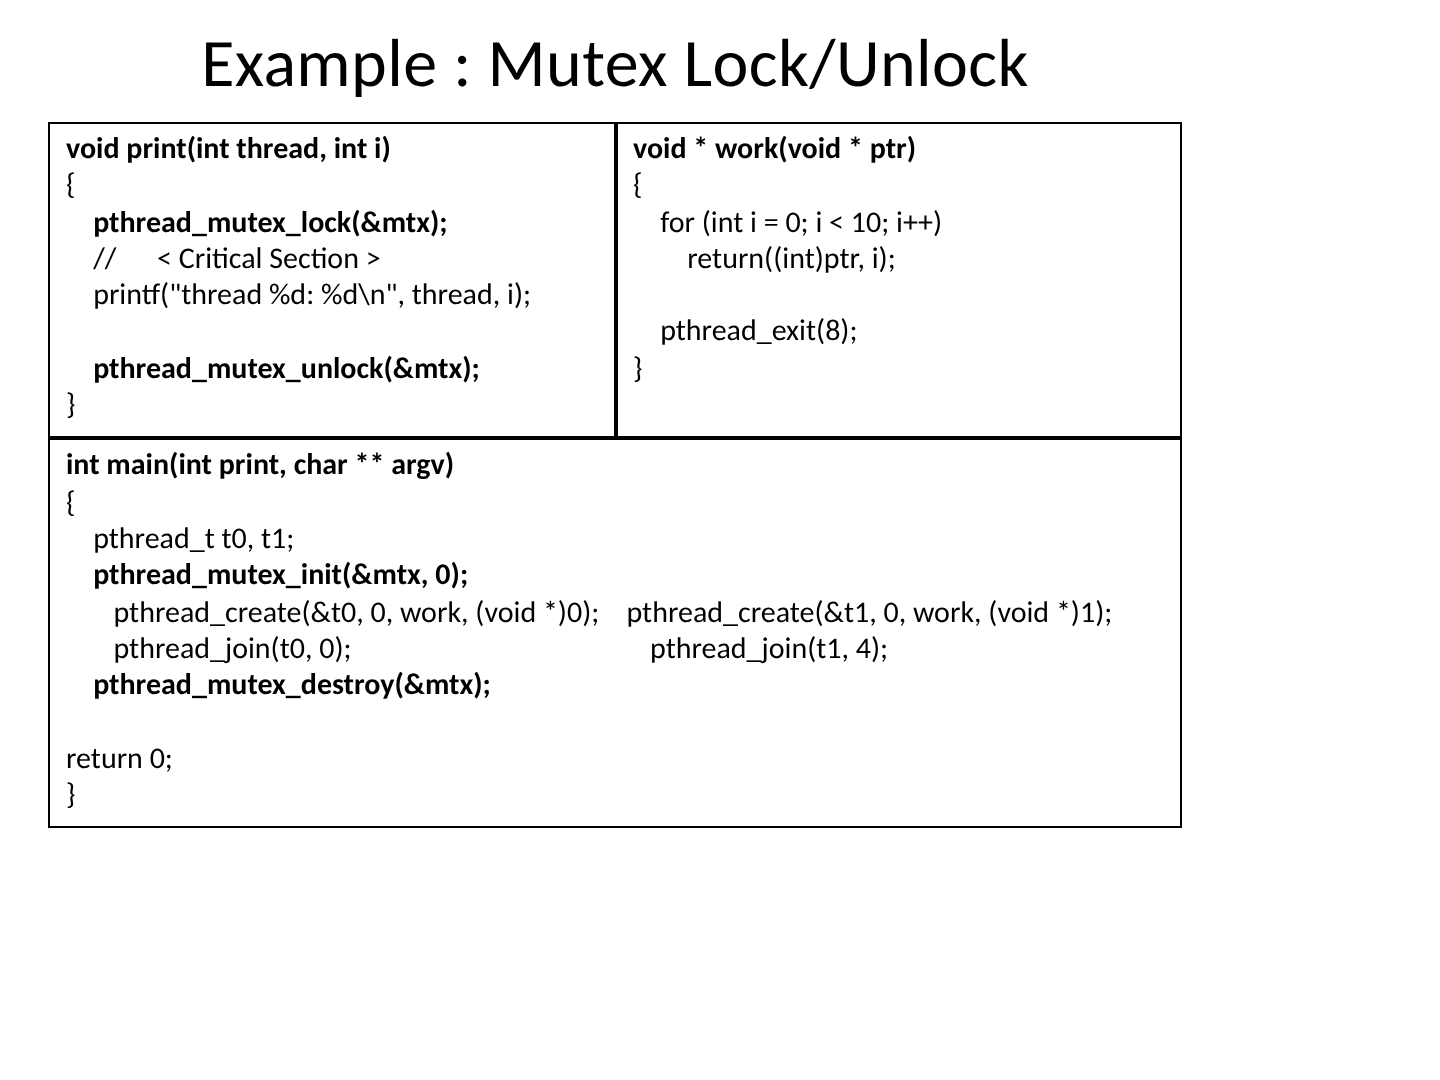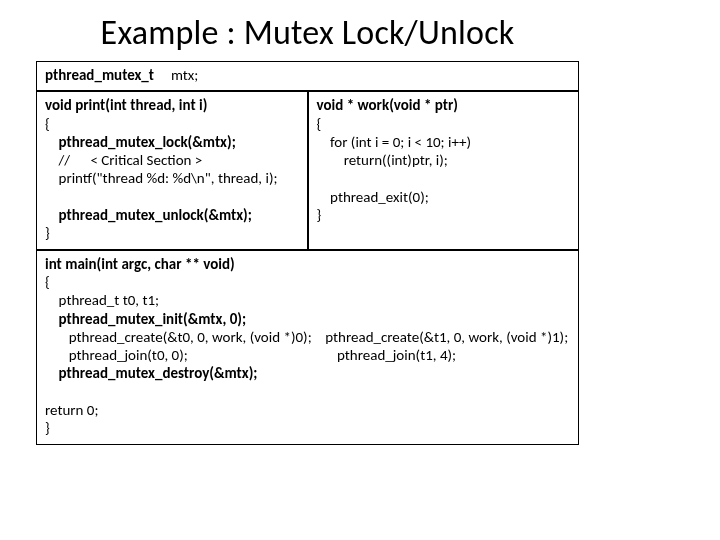--- a/index.html
+++ b/index.html
@@ -8,21 +8,21 @@
     width: 720px;
     height: 540px;
     background: #fff;
     font-family: Calibri, Arial, sans-serif;
     color: #000;
     box-sizing: border-box;
   }
   .slide {
     width: 615px;
     height: 540px;
-    padding: 12px 36px;
+    padding: 12px 24px;
     box-sizing: border-box;
   }
   h1 {
     font-size: 34px;
     font-weight: 400;
     text-align: center;
     margin: 0 0 8px 0;
     letter-spacing: 0.2px;
   }
   .box {
@@ -48,48 +48,45 @@
   }
   .code b { font-weight: 700; }
 </style>
 </head>
 <body>
 
 <div class="slide">
 
   <h1>Example : Mutex Lock/Unlock</h1>
 
-  <div class="box row1">
-    <div class="code"><b>pthread_mutex_t</b>     <span>mtx;</span></div>
-  </div>
 
   <div class="row2">
     <div class="box">
 <div class="code"><b>void print(int thread, int i)</b>
 <span>{</span>
 <b>    pthread_mutex_lock(&amp;mtx);</b>
 <span>    //      &lt; Critical Section &gt;</span>
 <span>    printf("thread %d: %d\n", thread, i);</span>
 <span></span>
 <b>    pthread_mutex_unlock(&amp;mtx);</b>
 <span>}</span></div>
     </div>
     <div class="box">
 <div class="code"><b>void * work(void * ptr)</b>
 <span>{</span>
 <span>    for (int i = 0; i &lt; 10; i++)</span>
 <span>        return((int)ptr, i);</span>
 <span></span>
-<span>    pthread_exit(0);</span>
+<span>    pthread_exit(8);</span>
 <span>}</span></div>
     </div>
   </div>
 
   <div class="box row3">
-<div class="code"><b>int main(int argc, char ** void)</b>
+<div class="code"><b>int main(int print, char ** argv)</b>
 <span>{</span>
 <span>    pthread_t t0, t1;</span>
 <b>    pthread_mutex_init(&amp;mtx, 0);</b>
 <span>       pthread_create(&amp;t0, 0, work, (void *)0);</span>    <span>pthread_create(&amp;t1, 0, work, (void *)1);</span>
 <span>       pthread_join(t0, 0);</span>                                            <span>pthread_join(t1, 4);</span>
 <b>    pthread_mutex_destroy(&amp;mtx);</b>
 <span></span>
 <span>return 0;</span>
 <span>}</span></div>
   </div>

